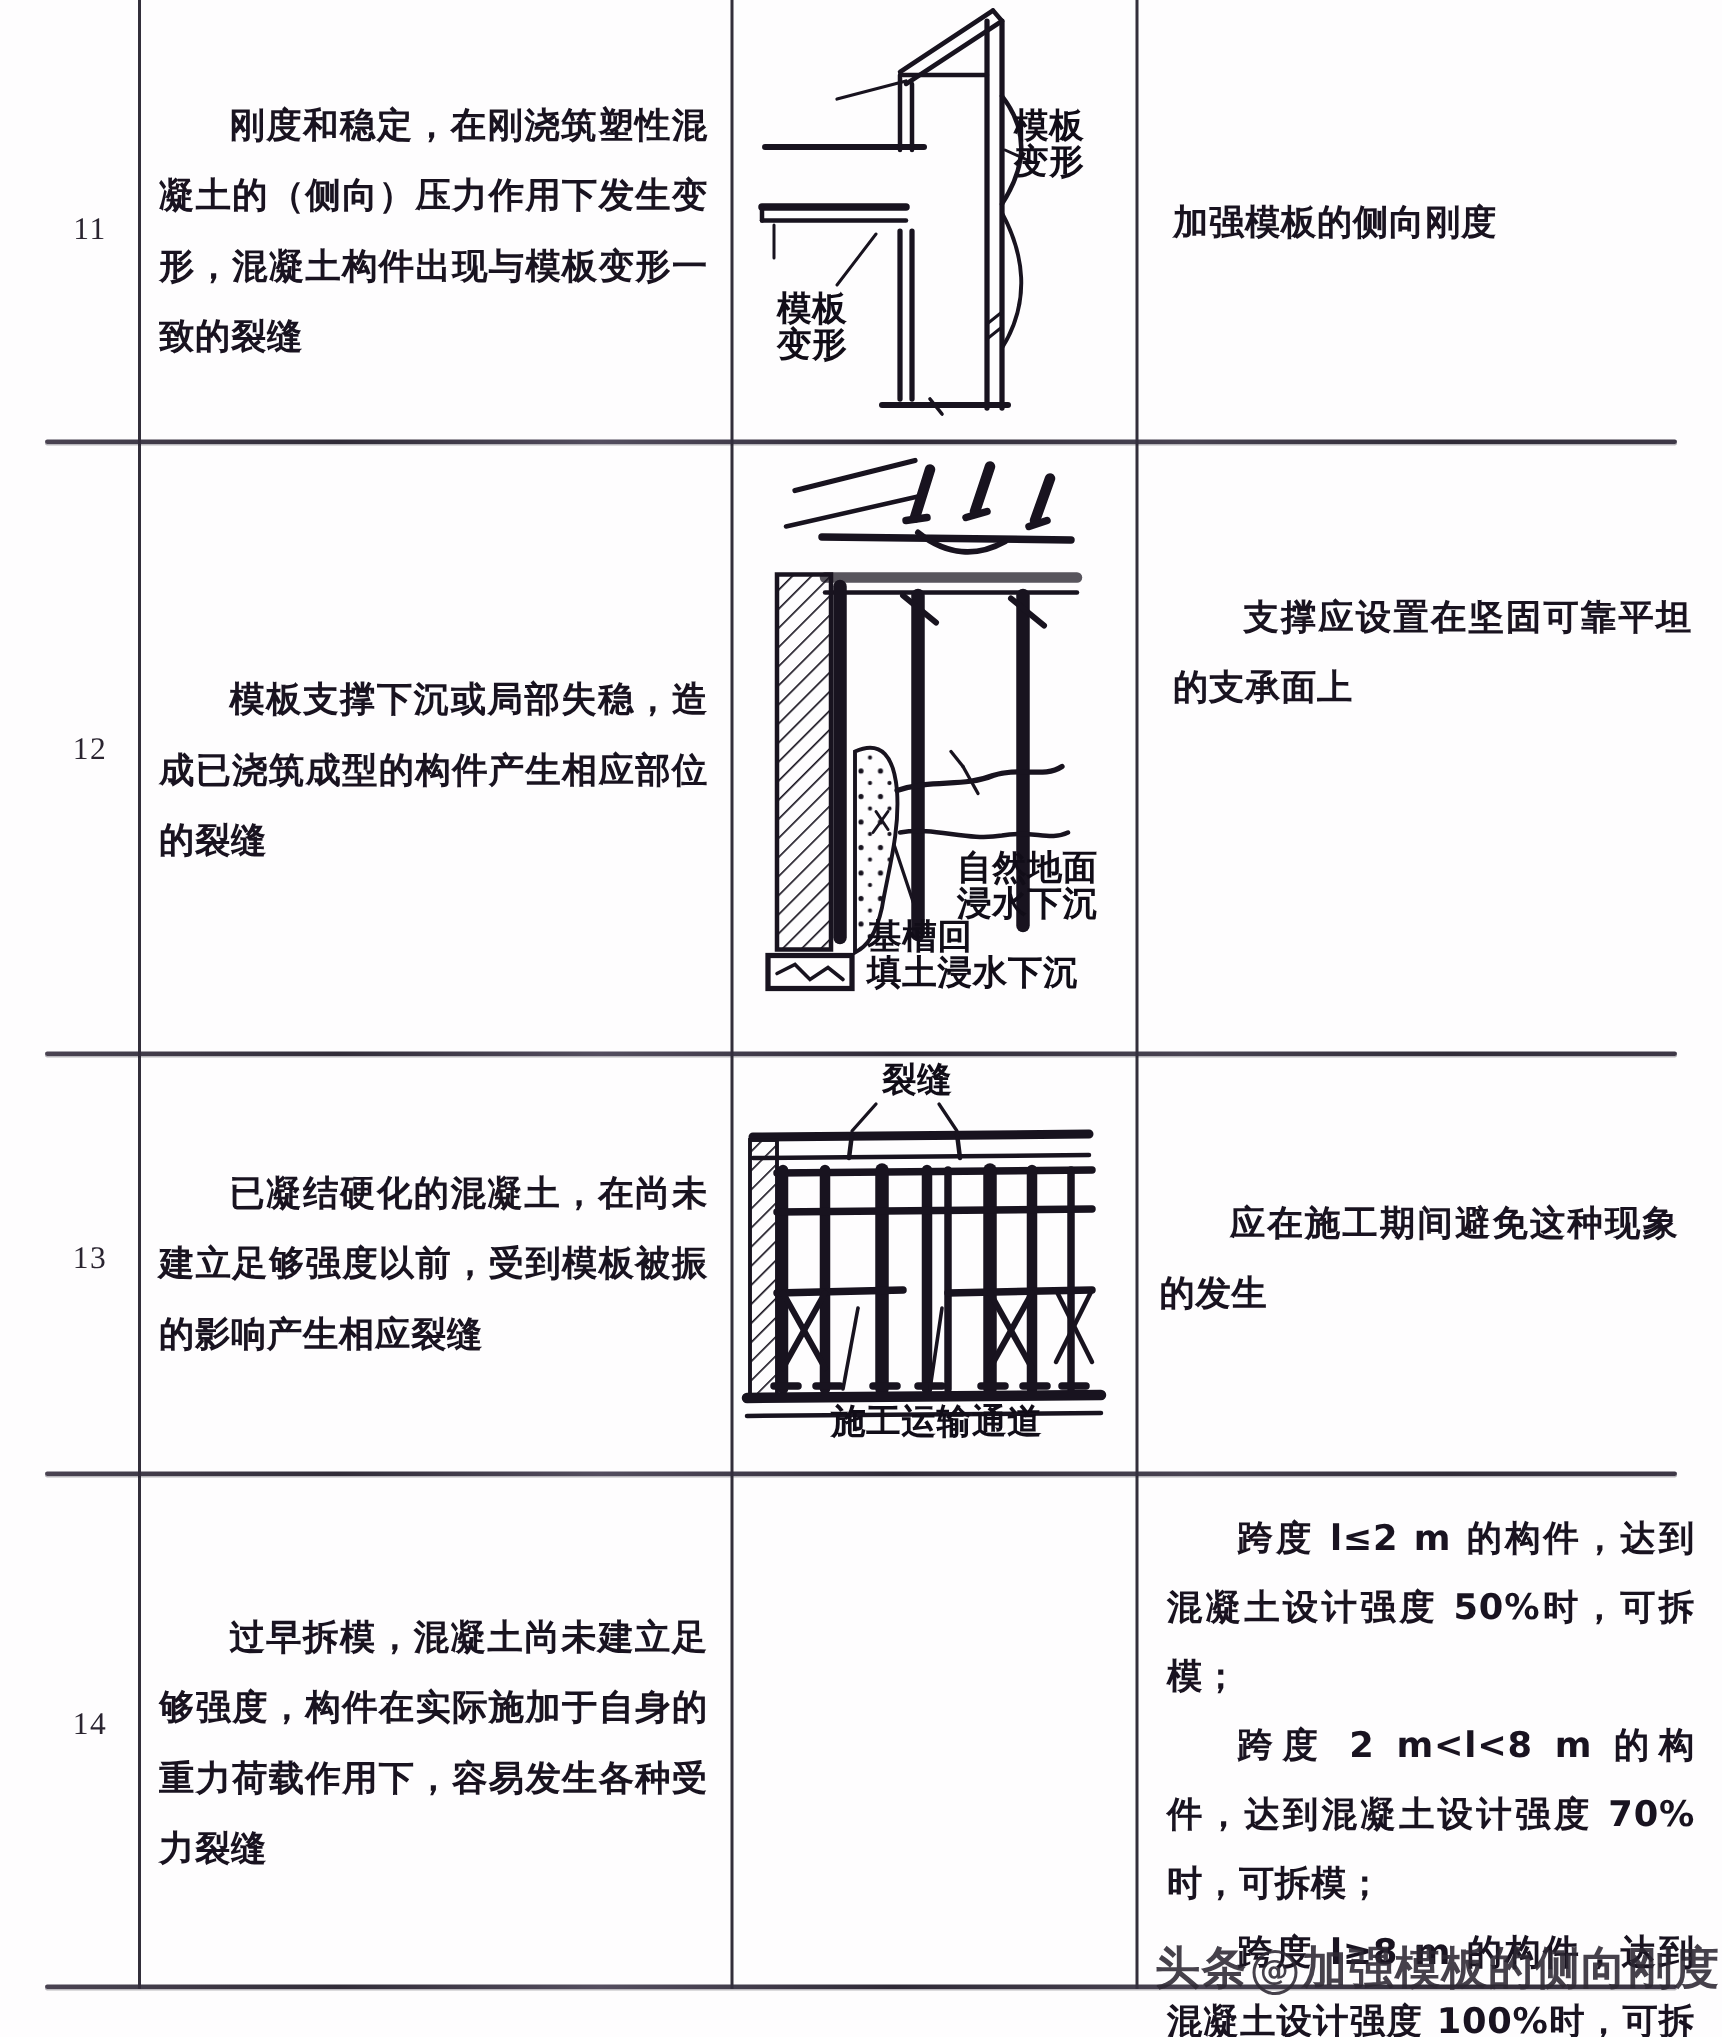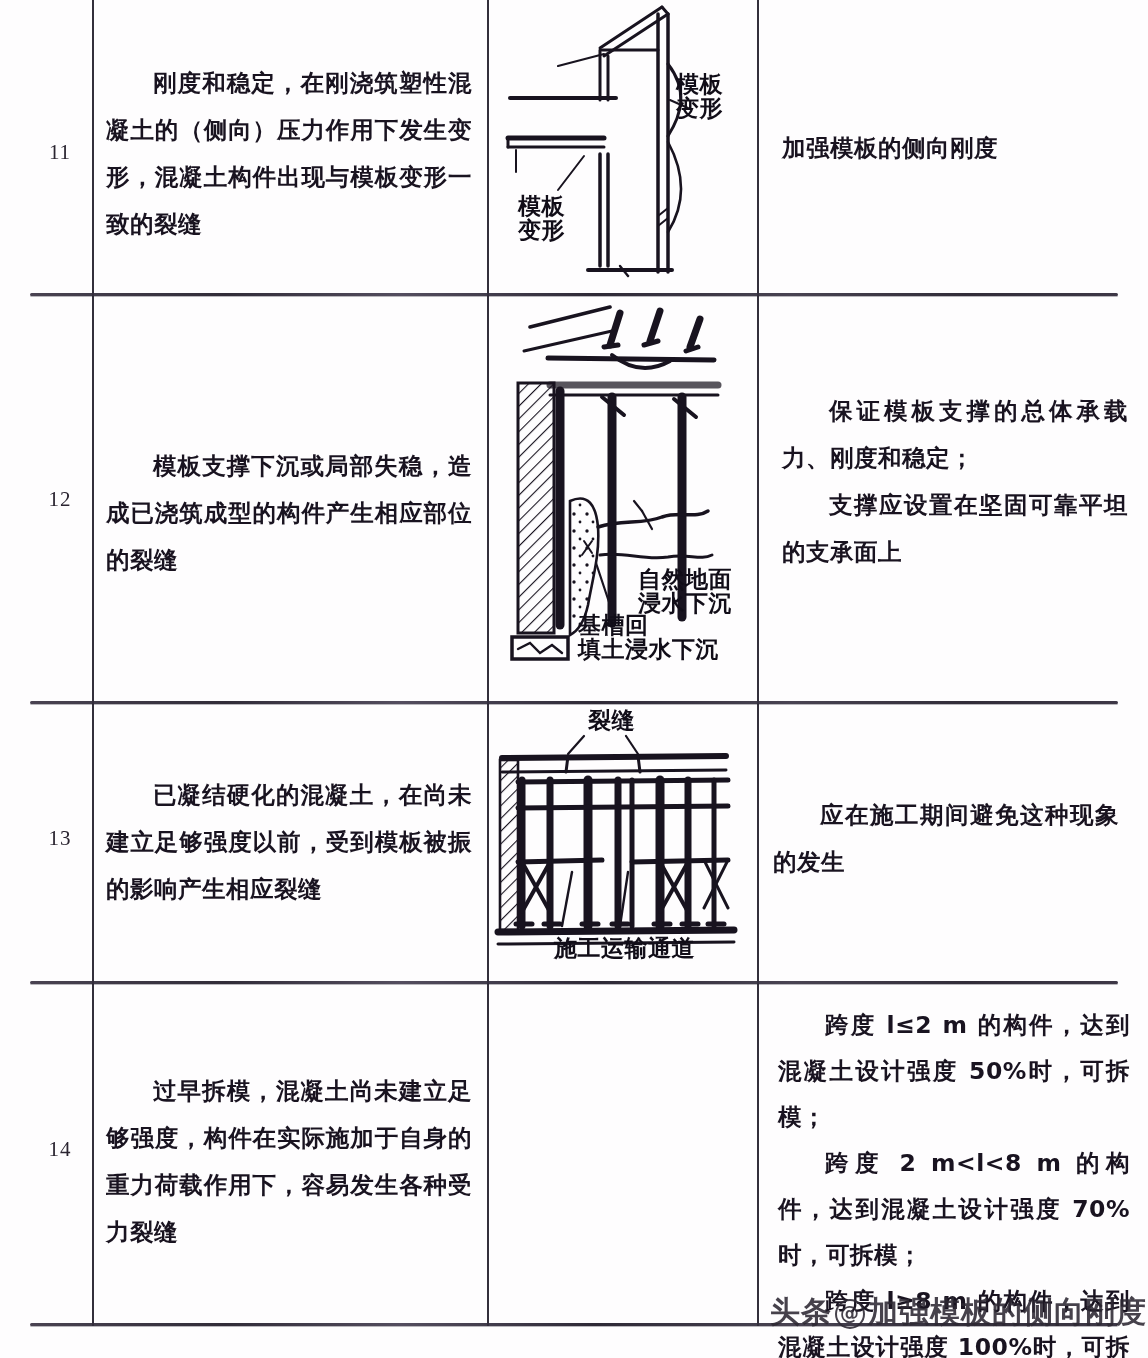--- a/index.html
+++ b/index.html
@@ -246,21 +246,20 @@
       <path d="M104 258 L118 300" stroke-width="2.2"></path>
     </g>
   </svg>
   <div class="figlabel" style="left:146px; top:222px;margin-top:40px;">自然地面
 浸水下沉</div>
   <div class="figlabel" style="left:86px; top:308px;">基槽回
 填土浸水下沉</div>
 </div>
 
 <div class="cell measure" style="left:782px; top:388px; width:346px;">
-  <p>保证模板支撑的总体承载力、刚度和稳定；</p>
   <p>支撑应设置在坚固可靠平坦的支承面上</p>
 </div>
 
 <div class="cell idx" style="left:30px; top:826px; width:60px;">13</div>
 
 <div class="cell cause" style="left:106px; top:772px; width:366px;">
   <p>已凝结硬化的混凝土，在尚未建立足够强度以前，受到模板被振的影响产生相应裂缝</p>
 </div>
 
 <div class="figure" style="left:492px; top:712px; width:262px; height:262px;">

